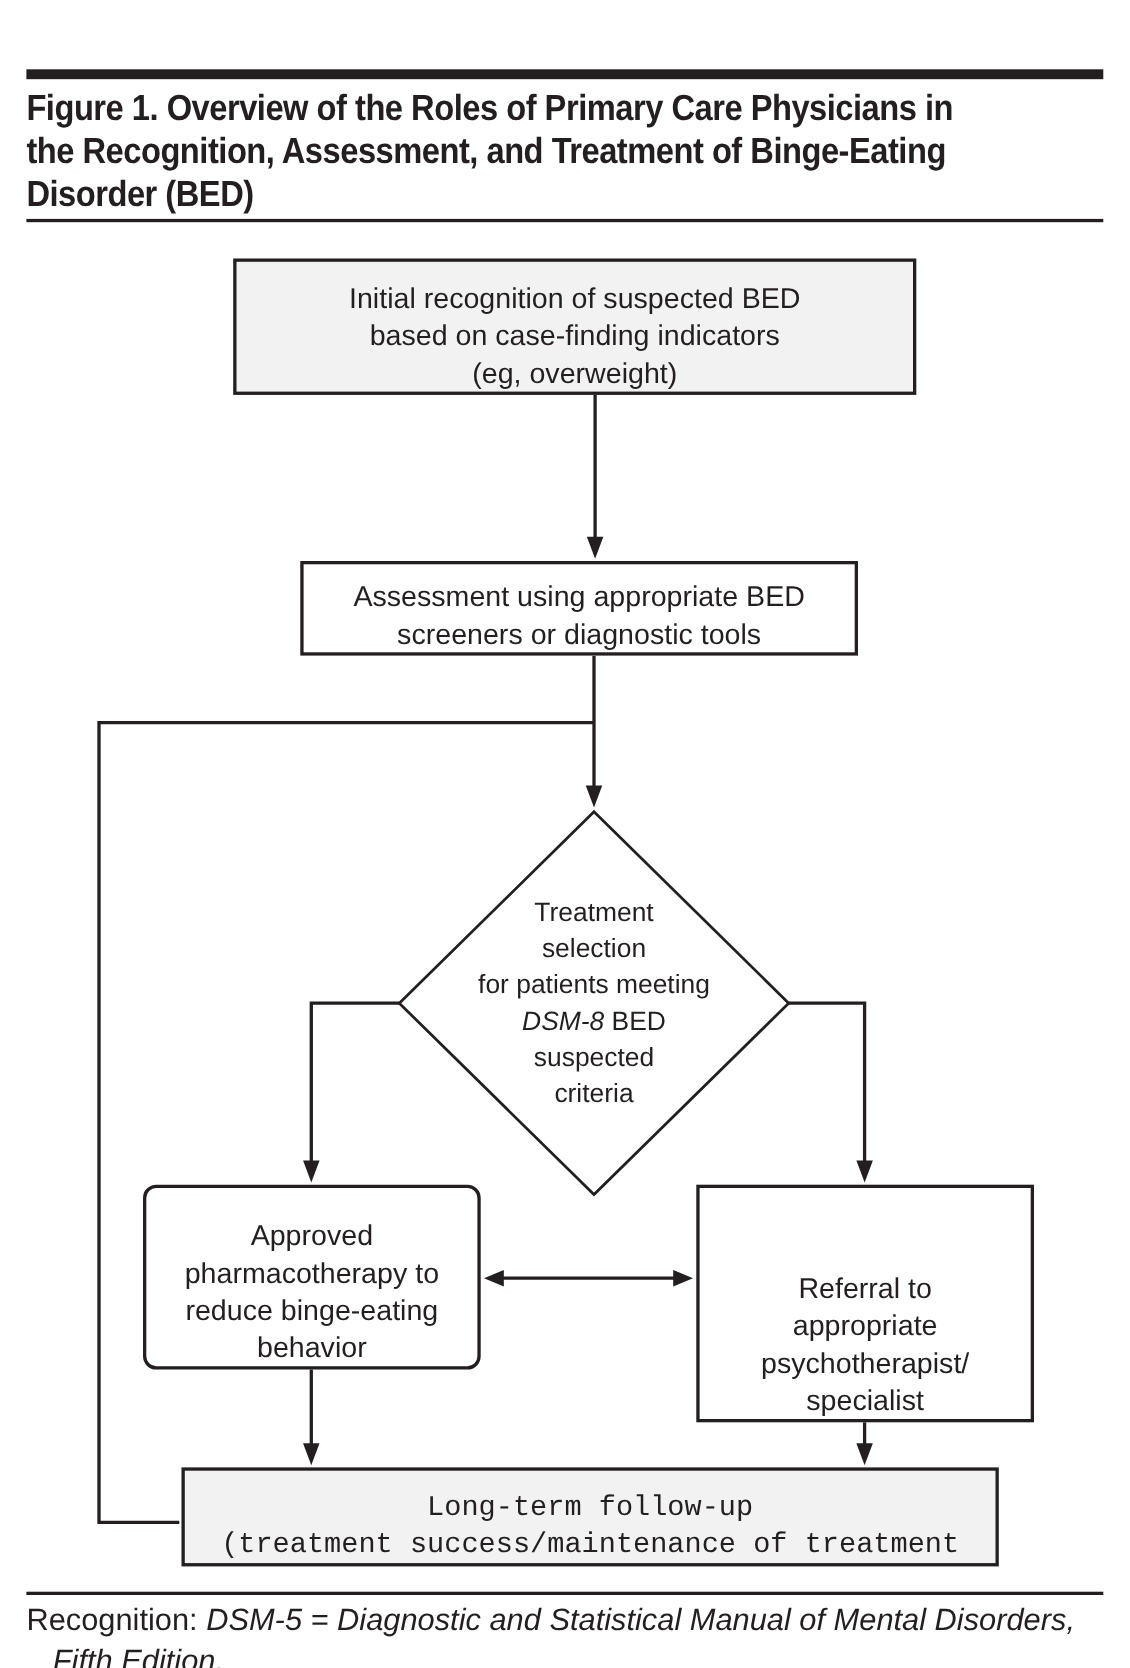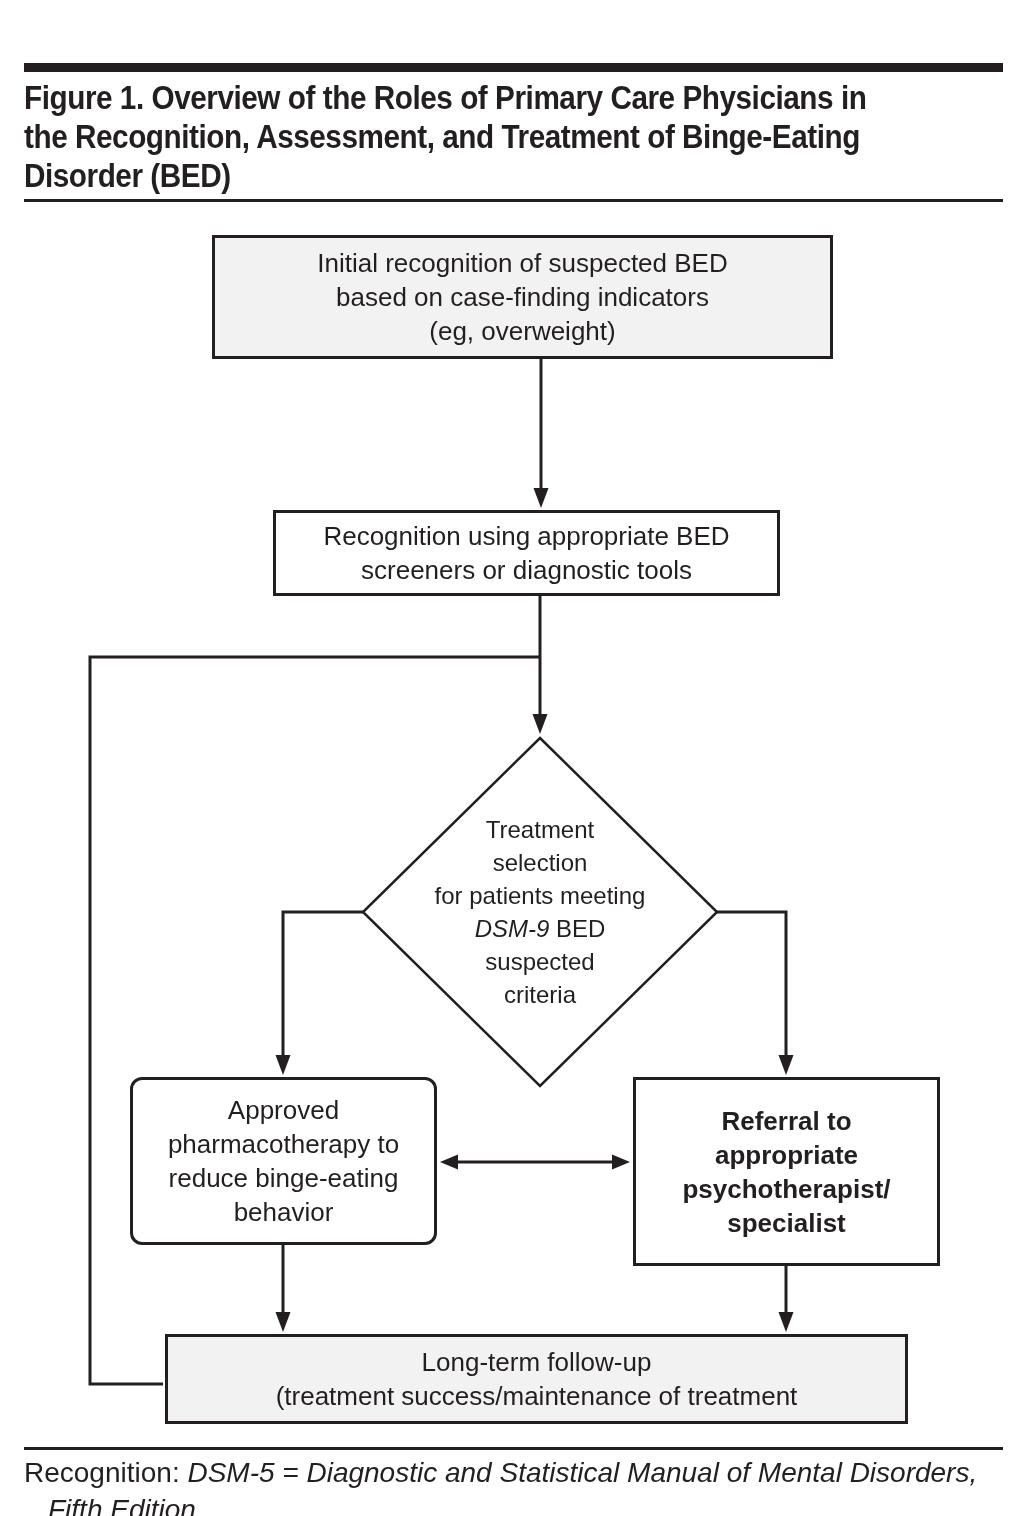--- a/index.html
+++ b/index.html
@@ -41,36 +41,36 @@
     top: 0;
     width: 1027px;
     height: 1516px;
     pointer-events: none;
   }
   .node {
     position: absolute;
     box-sizing: border-box;
     border: 3px solid #231f20;
     display: flex;
-    align-items: center;
+    align-items: flex-end;
     justify-content: center;
     text-align: center;
     font-size: 26px;
     line-height: 34px;
     white-space: pre-line;
     color: #231f20;
   }
   .node.gray { background: #f2f2f2; }
   .node.white { background: #ffffff; }
 
   .node-initial   { left: 212px; top: 191px;  width: 621px; height: 124px; }
   .node-assess    { left: 273px; top: 466px;  width: 507px; height: 86px;  }
   .node-pharma    { left: 130px; top: 1033px; width: 307px; height: 168px; border-radius: 12px; }
-  .node-referral  { left: 633px; top: 1033px; width: 307px; height: 189px; font-weight: bold; }
-  .node-followup  { left: 165px; top: 1290px; width: 743px; height: 90px;  }
+  .node-referral  { left: 633px; top: 1033px; width: 307px; height: 216px; }
+  .node-followup  { left: 165px; top: 1290px; width: 743px; height: 90px; font-family: Liberation Mono, monospace;  }
 
   .diamond-text {
     position: absolute;
     left: 380px;
     top: 769px;
     width: 320px;
     height: 198px;
     display: flex;
     align-items: center;
     justify-content: center;
@@ -135,29 +135,29 @@
     <polygon points="786,1288 778.5,1268 793.5,1268" fill="#231f20"></polygon>
   </svg>
 
   <div class="node gray node-initial">
     <span>Initial recognition of suspected BED
 based on case-finding indicators
 (eg, overweight)</span>
   </div>
 
   <div class="node white node-assess">
-    <span>Recognition using appropriate BED
+    <span>Assessment using appropriate BED
 screeners or diagnostic tools</span>
   </div>
 
   <div class="diamond-text">
     <span><span>Treatment
 selection
 for patients meeting
-</span><i>DSM-9</i><span> BED
+</span><i>DSM-8</i><span> BED
 suspected
 criteria</span></span>
   </div>
 
   <div class="node white node-pharma">
     <span>Approved
 pharmacotherapy to
 reduce binge-eating
 behavior</span>
   </div>

